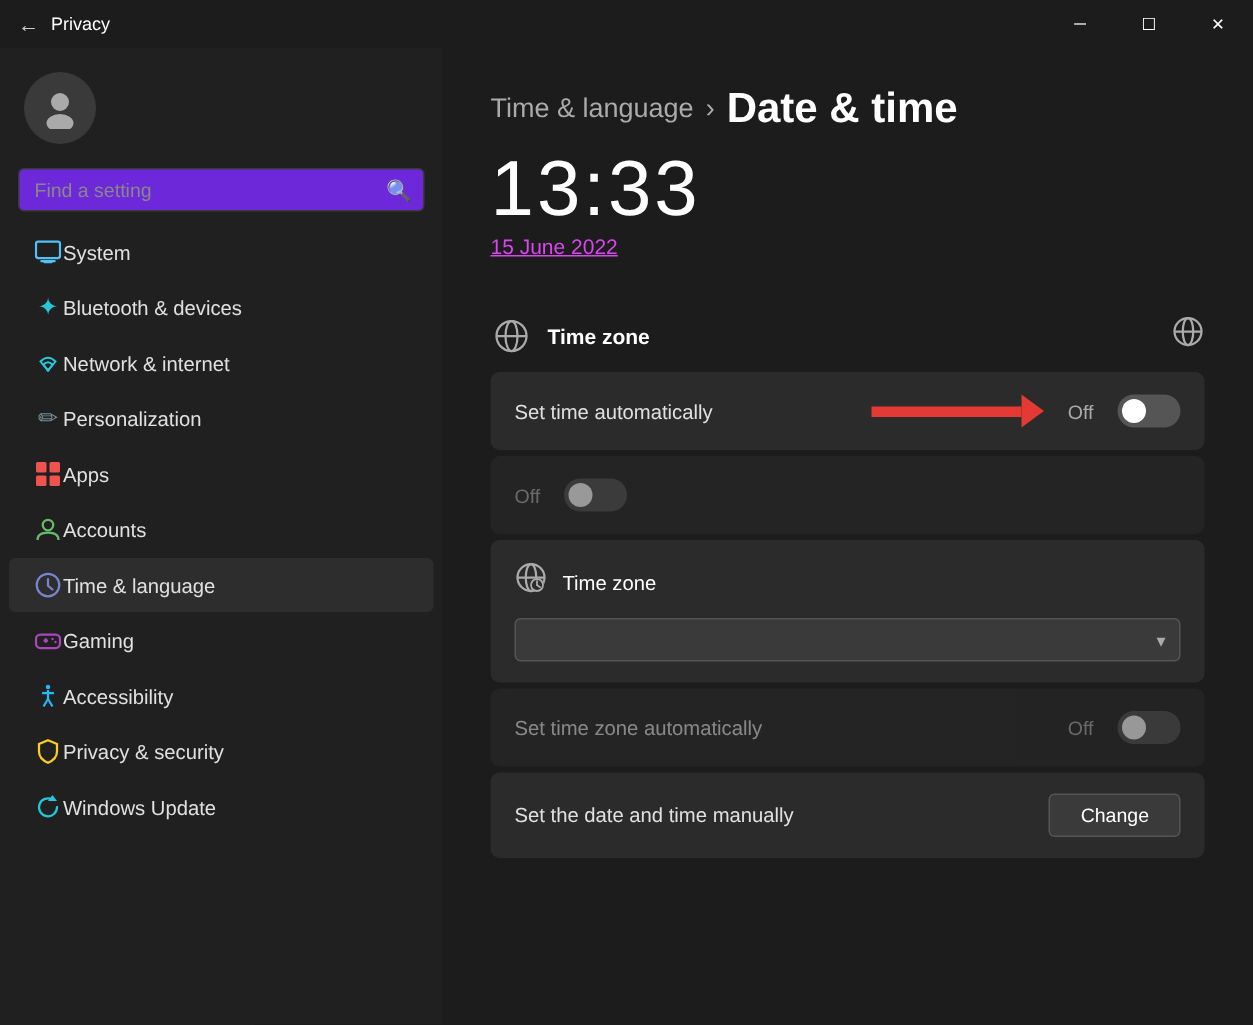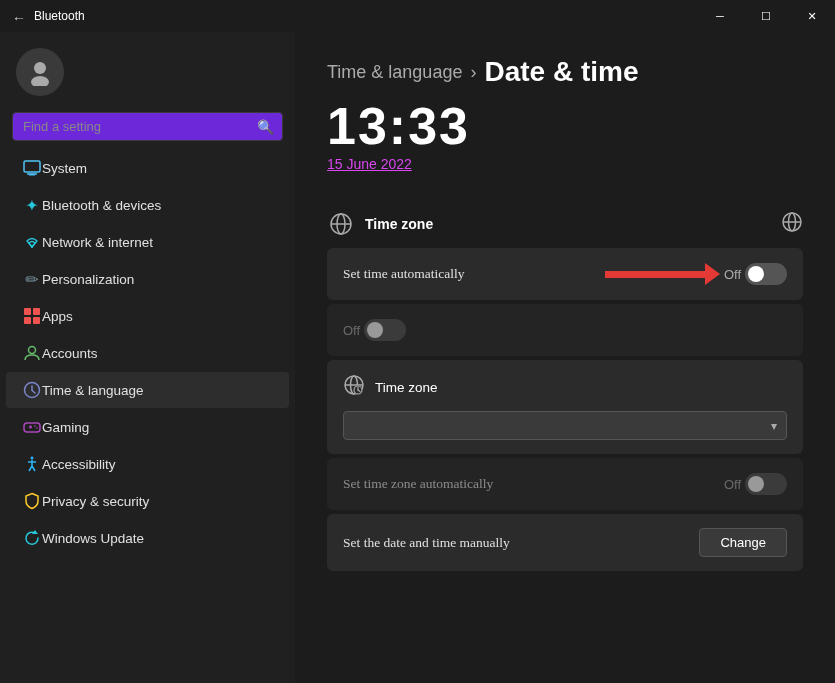--- a/index.html
+++ b/index.html
@@ -154,21 +154,21 @@
     .breadcrumb-current {
       font-size: 28px;
       font-weight: 700;
       color: #ffffff;
     }
     .breadcrumb-sep { font-size: 18px; color: #aaa; }
     .breadcrumb-parent { font-size: 18px; color: #aaa; cursor: pointer; }
 
     .clock {
       font-size: 52px;
-      font-weight: 700;
+      font-weight: 400;
       margin-top: 8px;
       letter-spacing: 2px;
     }
     .date-str {
       font-size: 14px;
       color: #d946ef;
       margin-bottom: 28px;
       text-decoration: underline;
     }
 
@@ -205,27 +205,26 @@
       display: flex;
       align-items: center;
       justify-content: space-between;
       min-height: 52px;
     }
     .setting-row.dimmed { opacity: 0.55; }
 
     .setting-label {
       font-size: 13.5px;
       color: #e0e0e0;
-      font-family: Liberation Serif, serif;
     }
 
     .setting-right {
       display: flex;
       align-items: center;
-      gap: 4px;
+      gap: 16px;
     }
     .off-label {
       font-size: 13px;
       color: #aaa;
     }
 
     
     .toggle {
       width: 42px;
       height: 22px;
@@ -310,21 +309,21 @@
       cursor: pointer;
       color: #ccc;
     }
   </style>
 </head>
 <body>
 
 <div class="titlebar">
   <div style="display:flex;align-items:center;gap:8px;">
     <span class="back-icon">←</span>
-    <span class="titlebar-title">Bluetooth</span>
+    <span class="titlebar-title">Privacy</span>
   </div>
   <div class="titlebar-controls">
     <button class="titlebar-btn">─</button>
     <button class="titlebar-btn">☐</button>
     <button class="titlebar-btn close">✕</button>
   </div>
 </div>
 
 <div class="app-body">
 

